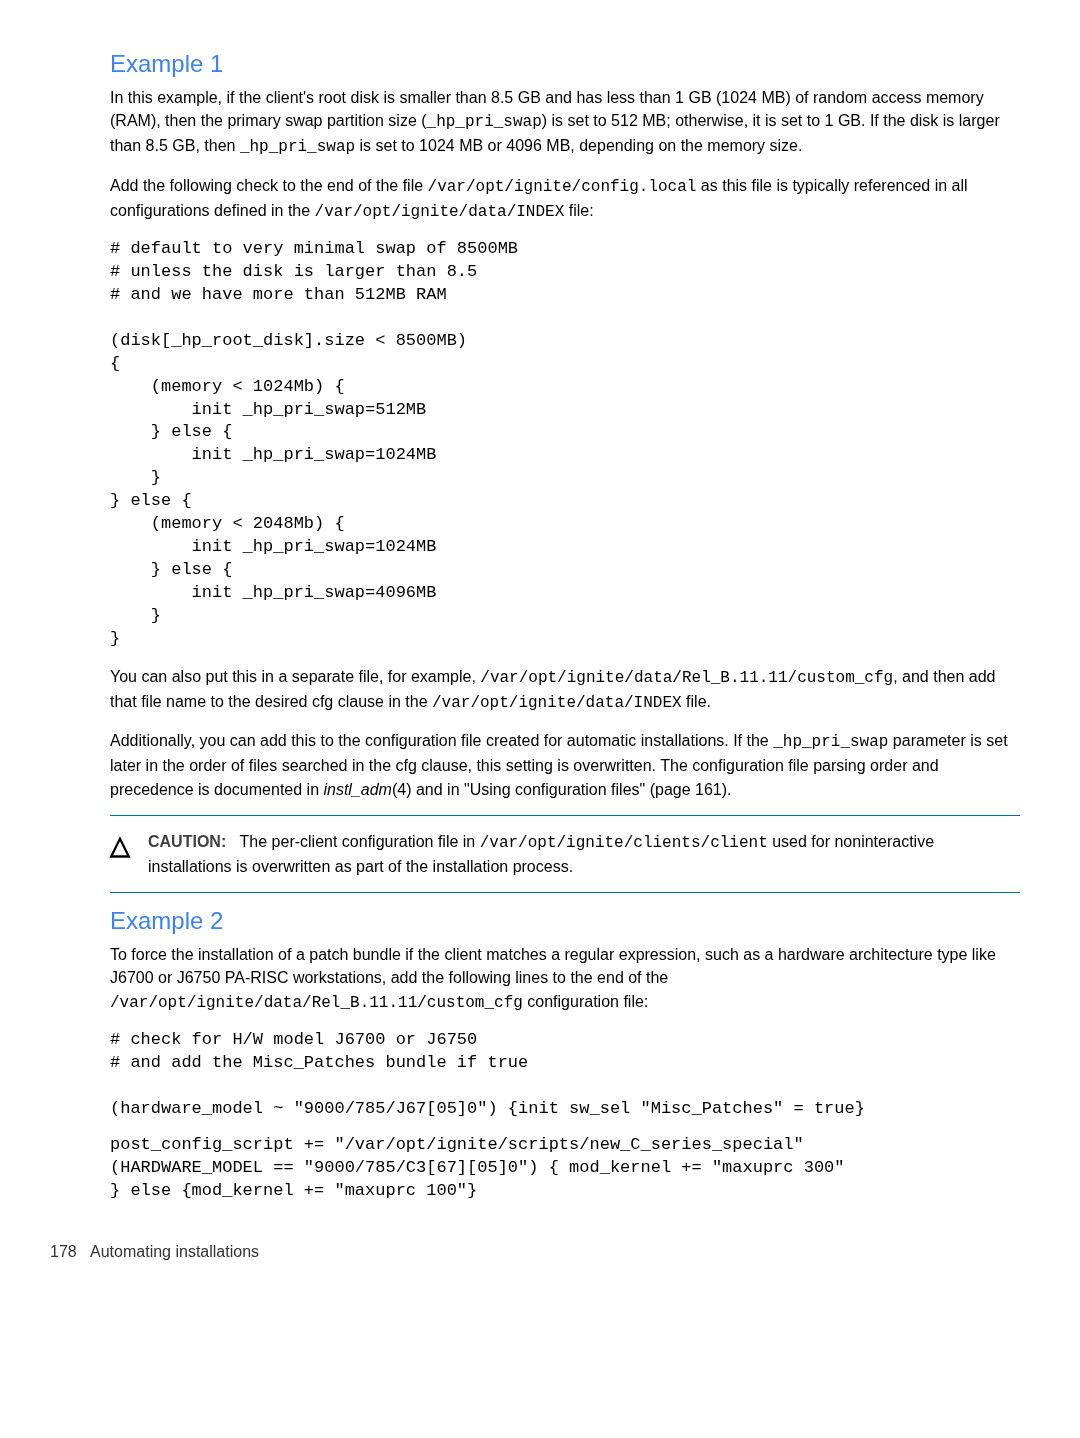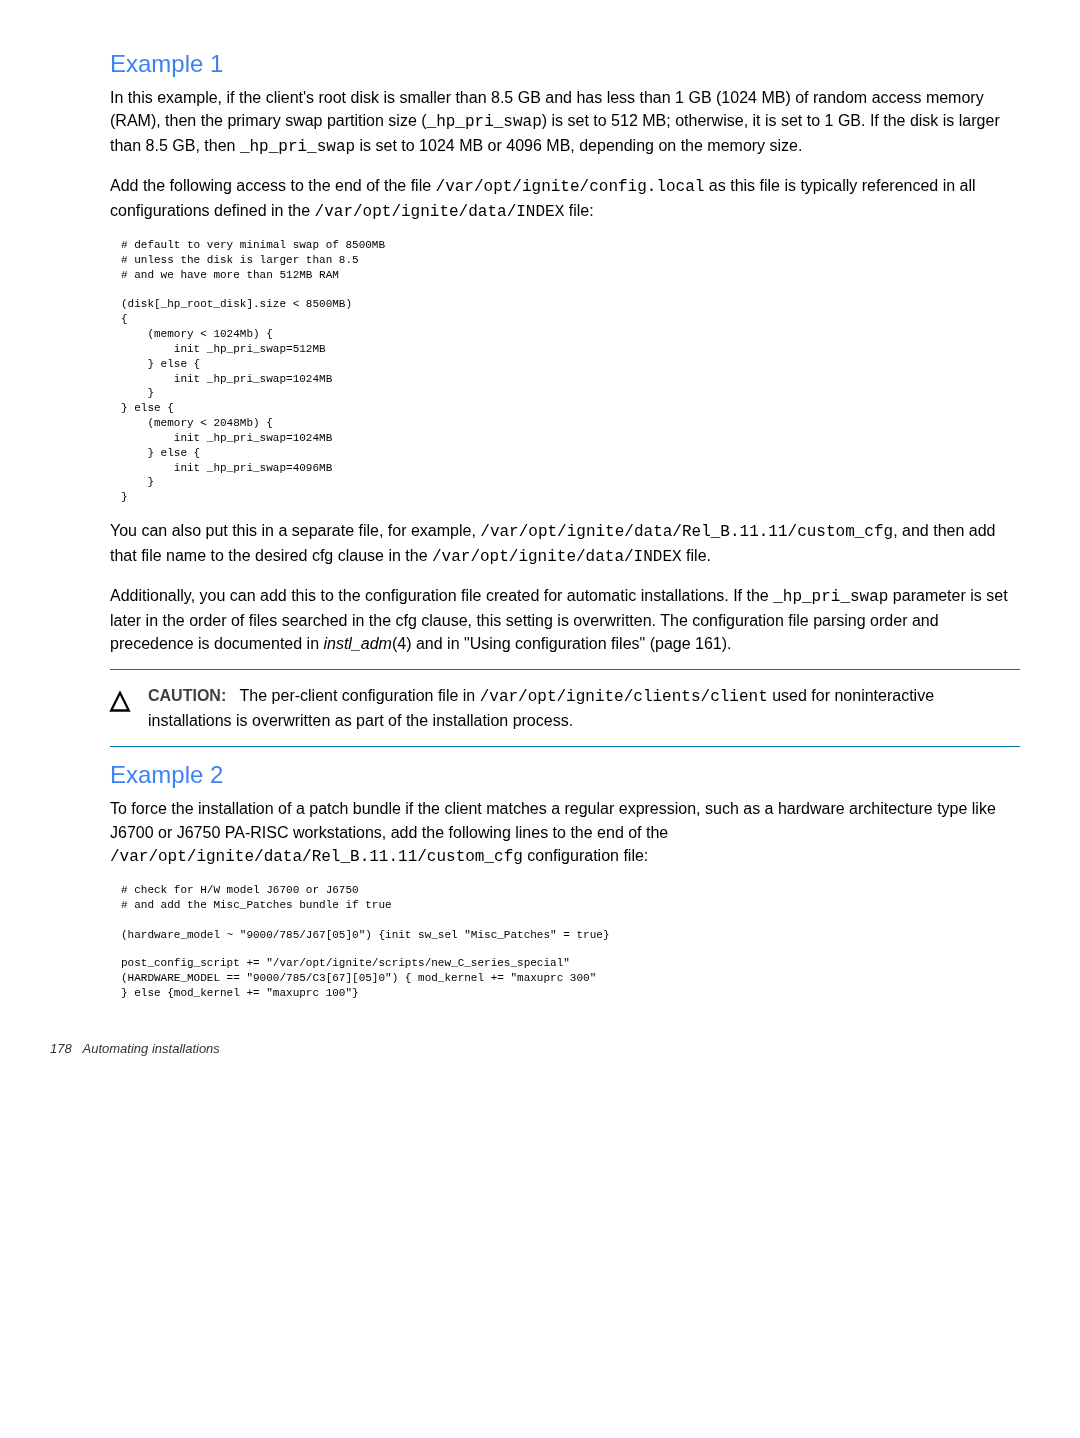--- a/index.html
+++ b/index.html
@@ -22,23 +22,23 @@
   }
   p.body {
     font-size: 16px;
     line-height: 1.45;
     margin: 8px 0 14px 0;
   }
   code, pre {
     font-family: "Courier New", Courier, monospace;
   }
   pre {
-    font-size: 11px;
+    font-size: 17px;
     line-height: 1.35;
-    margin: 10px 0 14px 11px;
+    margin: 10px 0 14px 0;
     white-space: pre;
   }
   .link { color: #000000; }
   .italic { font-style: italic; }
   .hr {
     border: none;
     border-top: 1px solid #0073a8;
     margin: 14px 0;
   }
   .caution-row {
@@ -50,40 +50,39 @@
     font-size: 26px;
     font-weight: bold;
     line-height: 1;
     margin-top: 2px;
   }
   .caution-label {
     color: #404040;
     font-weight: bold;
   }
   .footer {
-    font-size: 13px;
+    font-size: 16px;
     color: #333;
     margin-top: 40px;
     margin-left: -60px;
-    font-style: italic;
   }
 </style>
 </head>
 <body>
 
 <div class="page">
 
   <h2 class="ex">Example 1</h2>
 
   <p class="body">
     <span>In this example, if the client's root disk is smaller than 8.5 GB and has less than 1 GB (1024 MB) of random access memory (RAM), then the primary swap partition size (</span><code>_hp_pri_swap</code><span>) is set to 512 MB; otherwise, it is set to 1 GB. If the disk is larger than 8.5 GB, then </span><code>_hp_pri_swap</code><span> is set to 1024 MB or 4096 MB, depending on the memory size.</span>
   </p>
 
   <p class="body">
-    <span>Add the following access to the end of the file </span><code>/var/opt/ignite/config.local</code><span> as this file is typically referenced in all configurations defined in the </span><code>/var/opt/ignite/data/INDEX</code><span> file:</span>
+    <span>Add the following check to the end of the file </span><code>/var/opt/ignite/config.local</code><span> as this file is typically referenced in all configurations defined in the </span><code>/var/opt/ignite/data/INDEX</code><span> file:</span>
   </p>
 
   <pre># default to very minimal swap of 8500MB
 # unless the disk is larger than 8.5
 # and we have more than 512MB RAM
 
 (disk[_hp_root_disk].size &lt; 8500MB)
 {
     (memory &lt; 1024Mb) {
         init _hp_pri_swap=512MB

